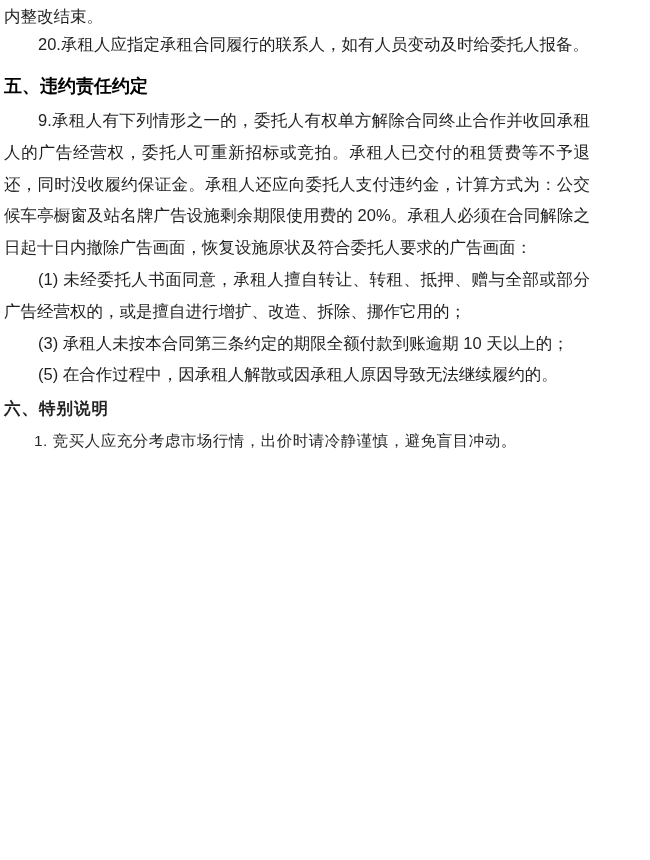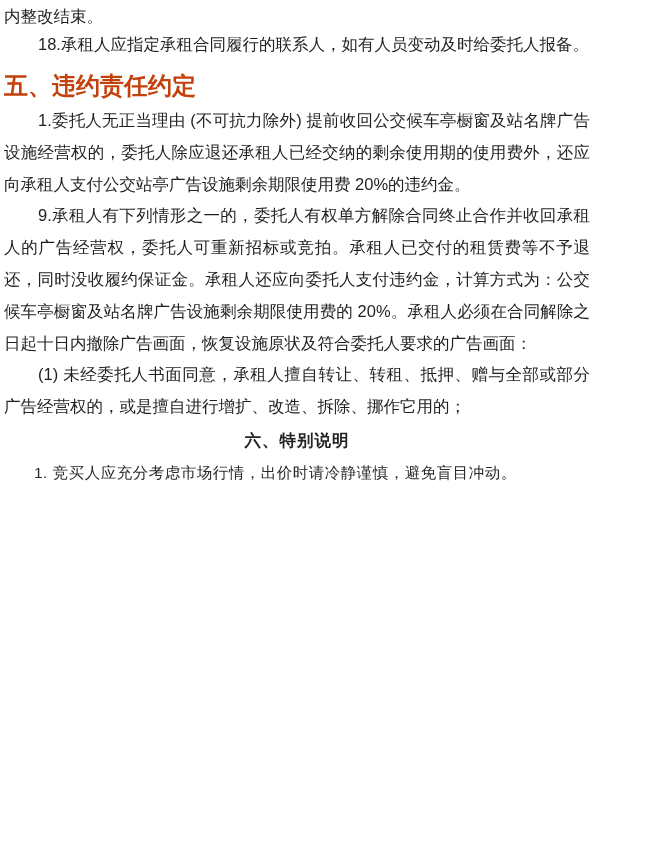--- a/index.html
+++ b/index.html
@@ -22,62 +22,62 @@
     font-size: 16.5px;
     line-height: 27.5px;
     text-align: justify;
     color: #1f1f1f;
   }
   .line.indent { text-indent: 34px; }
   
   .h-hei {
     font-family: "Liberation Sans", sans-serif;
     font-weight: bold;
-    font-size: 24px;
+    font-size: 18px;
     line-height: 30px;
     margin: 13px 0 4px 0;
-    color: #c2410c;
+    color: #000000;
   }
   
   .para {
     font-size: 16.5px;
     line-height: 31.8px;
     text-align: justify;
     text-indent: 34px;
     color: #1f1f1f;
   }
   
   .h-song {
     font-family: "Liberation Serif", serif;
     font-weight: bold;
     font-size: 16.5px;
     line-height: 31px;
     margin: 2px 0 1px 0;
     letter-spacing: 1px;
     color: #222222;
-    text-align: center;
   }
   
   .kai {
     font-family: Liberation Sans, sans-serif;
     font-size: 15.5px;
     letter-spacing: 0.5px;
     line-height: 32.5px;
     text-indent: 30px;
     text-align: justify;
     color: #2a2a2a;
   }
 </style>
 </head>
 <body>
 
 <main class="page">
   <div id="doc">
       <div class="line">内整改结束。</div>
-      <div class="line indent">18.承租人应指定承租合同履行的联系人，如有人员变动及时给委托人报备。</div>
+      <div class="line indent">20.承租人应指定承租合同履行的联系人，如有人员变动及时给委托人报备。</div>
       <div class="h-hei">五、违约责任约定</div>
-      <div class="para">1.委托人无正当理由 (不可抗力除外) 提前收回公交候车亭橱窗及站名牌广告设施经营权的，委托人除应退还承租人已经交纳的剩余使用期的使用费外，还应向承租人支付公交站亭广告设施剩余期限使用费 20%的违约金。</div>
       <div class="para">9.承租人有下列情形之一的，委托人有权单方解除合同终止合作并收回承租人的广告经营权，委托人可重新招标或竞拍。承租人已交付的租赁费等不予退还，同时没收履约保证金。承租人还应向委托人支付违约金，计算方式为：公交候车亭橱窗及站名牌广告设施剩余期限使用费的 20%。承租人必须在合同解除之日起十日内撤除广告画面，恢复设施原状及符合委托人要求的广告画面：</div>
       <div class="para">(1) 未经委托人书面同意，承租人擅自转让、转租、抵押、赠与全部或部分广告经营权的，或是擅自进行增扩、改造、拆除、挪作它用的；</div>
+      <div class="para">(3) 承租人未按本合同第三条约定的期限全额付款到账逾期 10 天以上的；</div>
+      <div class="para">(5) 在合作过程中，因承租人解散或因承租人原因导致无法继续履约的。</div>
       <div class="h-song">六、特别说明</div>
       <div class="kai">1. 竞买人应充分考虑市场行情，出价时请冷静谨慎，避免盲目冲动。</div>
     </div>
 </main>
 
 </body></html>

